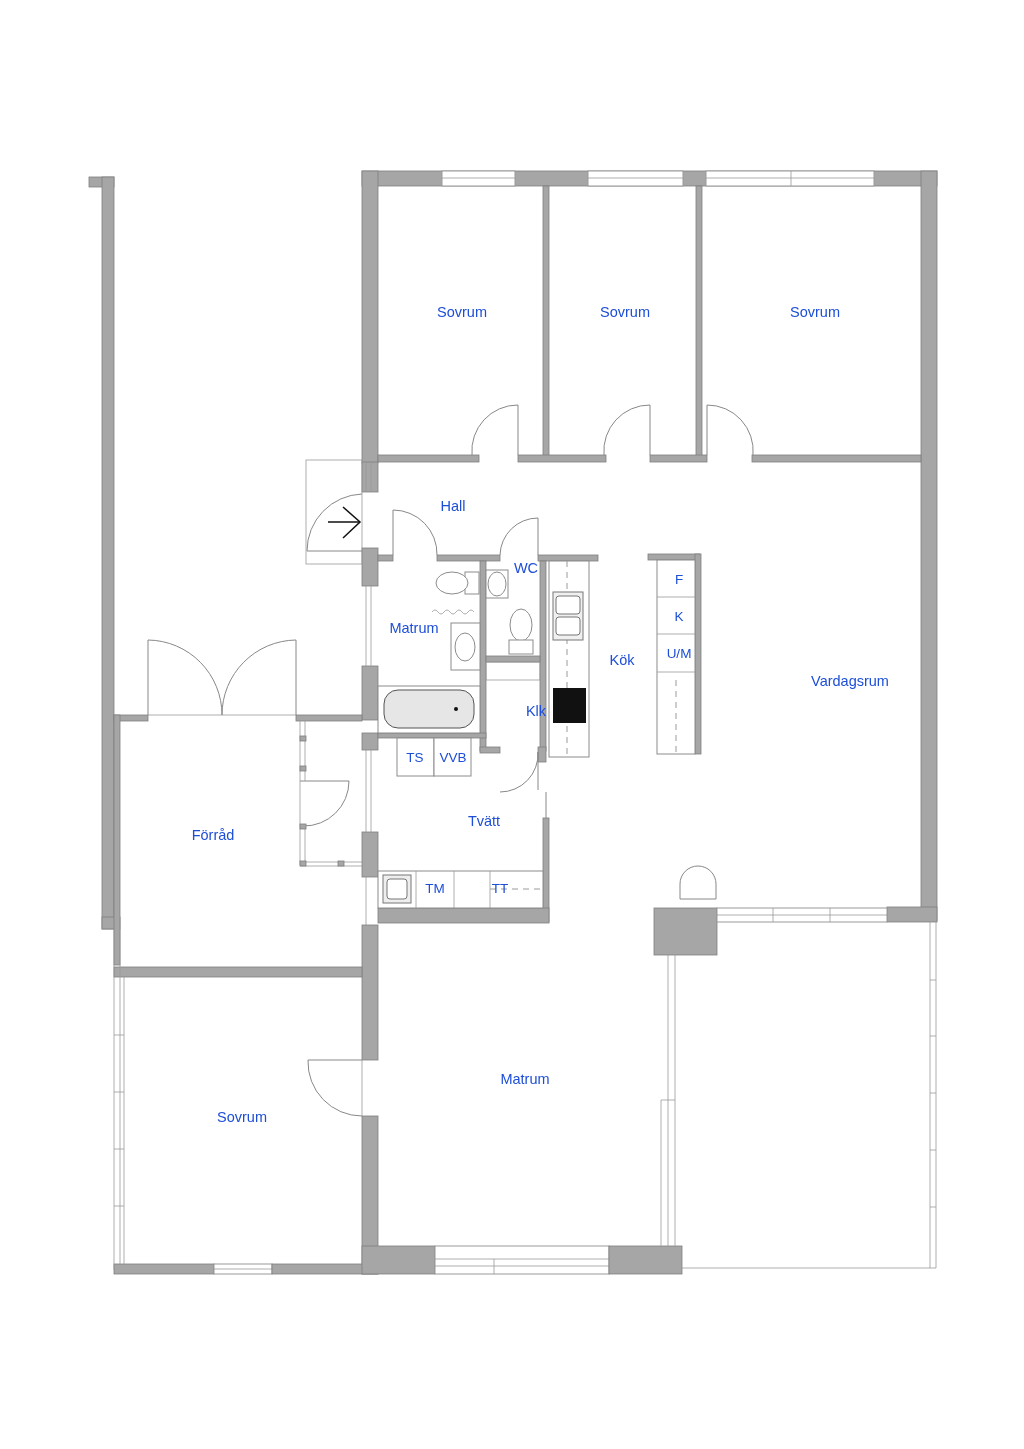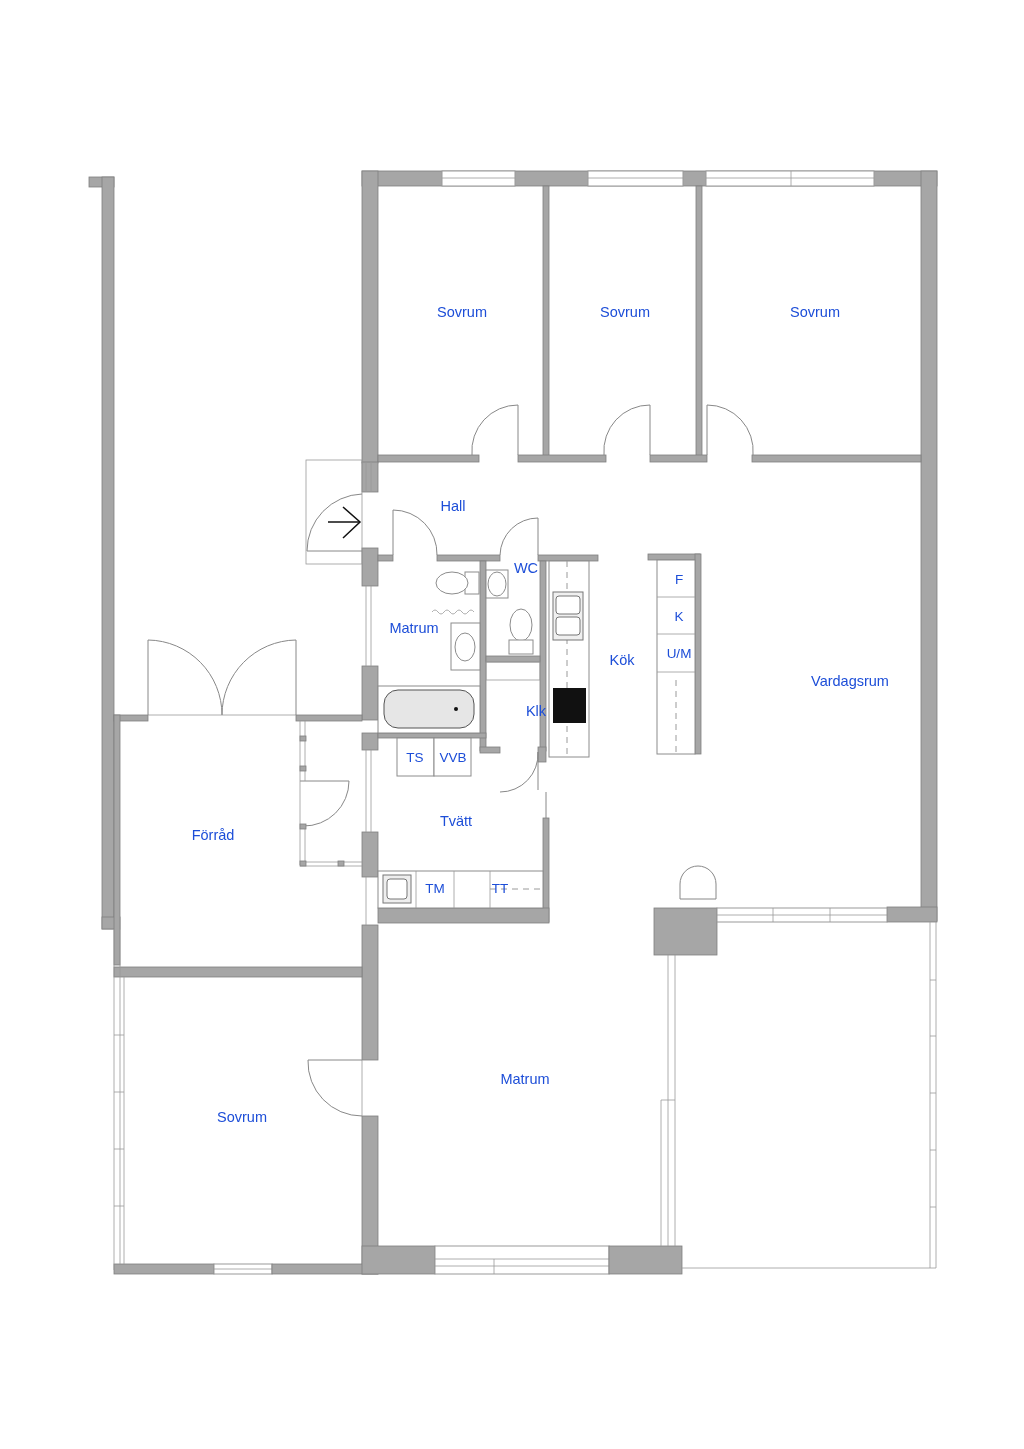--- a/index.html
+++ b/index.html
@@ -247,21 +247,21 @@
 
 <div class="lbl" style="left:462px;top:312px">Sovrum</div>
 <div class="lbl" style="left:625px;top:312px">Sovrum</div>
 <div class="lbl" style="left:815px;top:312px">Sovrum</div>
 <div class="lbl" style="left:453px;top:506px">Hall</div>
 <div class="lbl" style="left:526px;top:568px">WC</div>
 <div class="lbl" style="left:414px;top:628px">Matrum</div>
 <div class="lbl" style="left:622px;top:660px">Kök</div>
 <div class="lbl" style="left:850px;top:681px">Vardagsrum</div>
 <div class="lbl" style="left:536px;top:711px">Klk</div>
-<div class="lbl" style="left:456px;top:821px">Tvätt</div>
+<div class="lbl" style="left:484px;top:821px">Tvätt</div>
 <div class="lbl" style="left:213px;top:835px">Förråd</div>
 <div class="lbl" style="left:525px;top:1079px">Matrum</div>
 <div class="lbl" style="left:242px;top:1117px">Sovrum</div>
 
 <div class="lbl sm" style="left:679px;top:579px">F</div>
 <div class="lbl sm" style="left:679px;top:616px">K</div>
 <div class="lbl sm" style="left:679px;top:653px">U/M</div>
 <div class="lbl sm" style="left:415px;top:757px">TS</div>
 <div class="lbl sm" style="left:453px;top:757px">VVB</div>
 <div class="lbl sm" style="left:435px;top:888px">TM</div>

